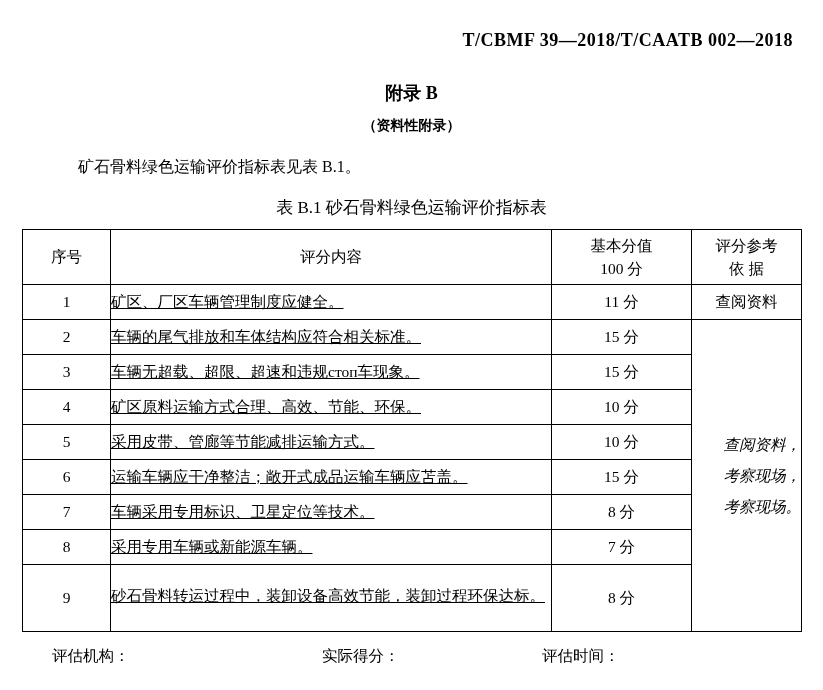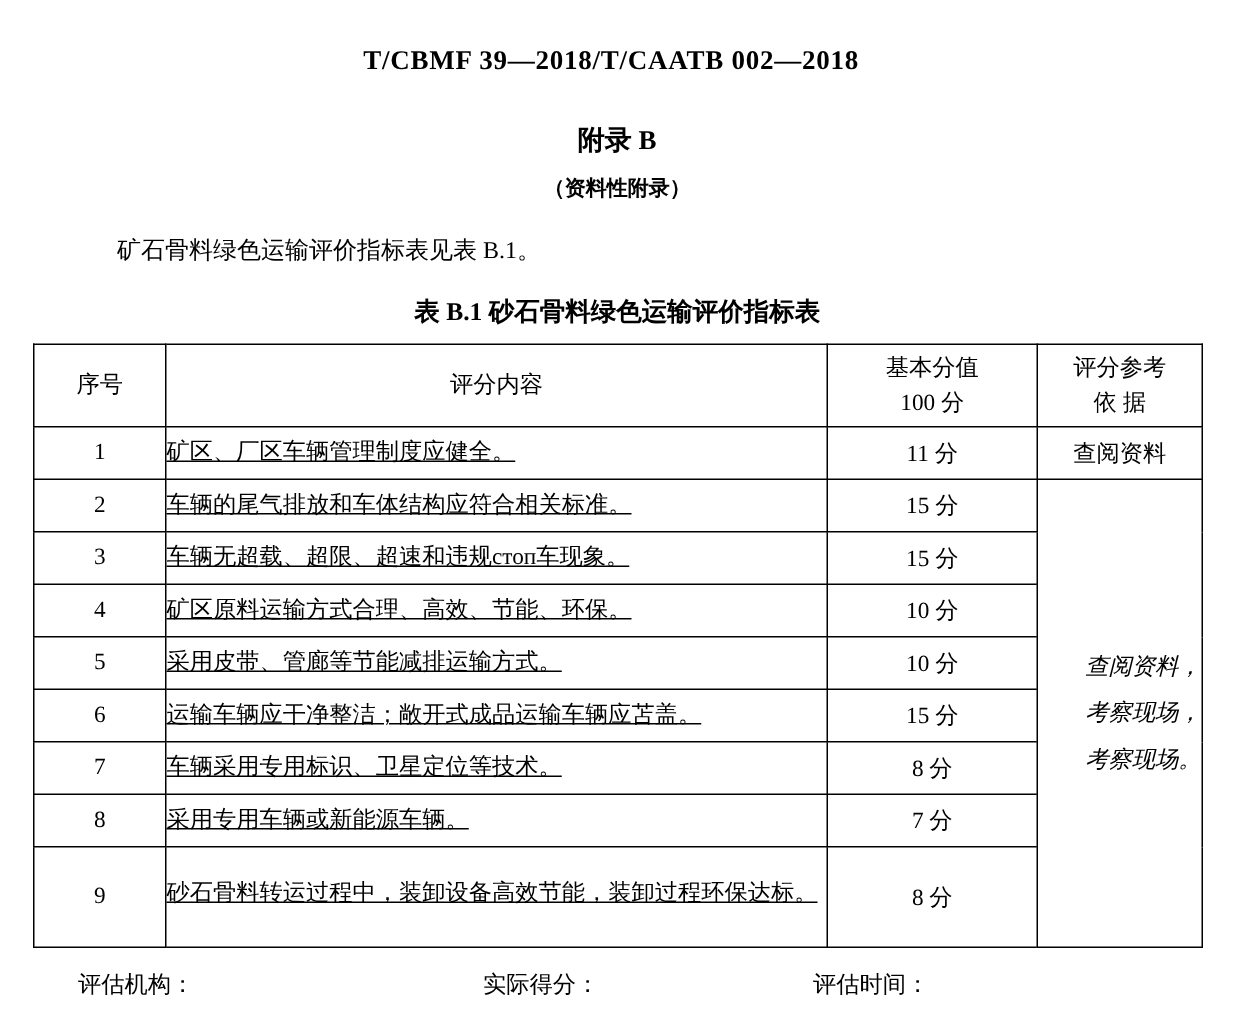--- a/index.html
+++ b/index.html
@@ -16,21 +16,21 @@
     overflow: hidden;
   }
   .page {
     position: relative;
     width: 823px;
     height: 690px;
     box-sizing: border-box;
     padding: 0 22px;
   }
   .header-line {
-    text-align: center;
+    text-align: right;
     font-size: 18px;
     font-weight: bold;
     letter-spacing: 0.5px;
     margin-top: 30px;
     padding-right: 8px;
   }
   .annex-title {
     text-align: center;
     font-size: 18px;
     font-weight: bold;
@@ -49,21 +49,21 @@
     margin-top: 14px;
   }
   .lead-para {
     font-size: 16px;
     margin-top: 22px;
     margin-left: 56px;
   }
   .table-caption {
     text-align: center;
     font-size: 17px;
-    font-weight: bold;
+    font-weight: normal;
     margin-top: 18px;
     margin-bottom: 10px;
   }
   table.eval {
     border-collapse: collapse;
     width: 779px;
     margin: 0 auto;
     table-layout: fixed;
   }
   table.eval td, table.eval th {

